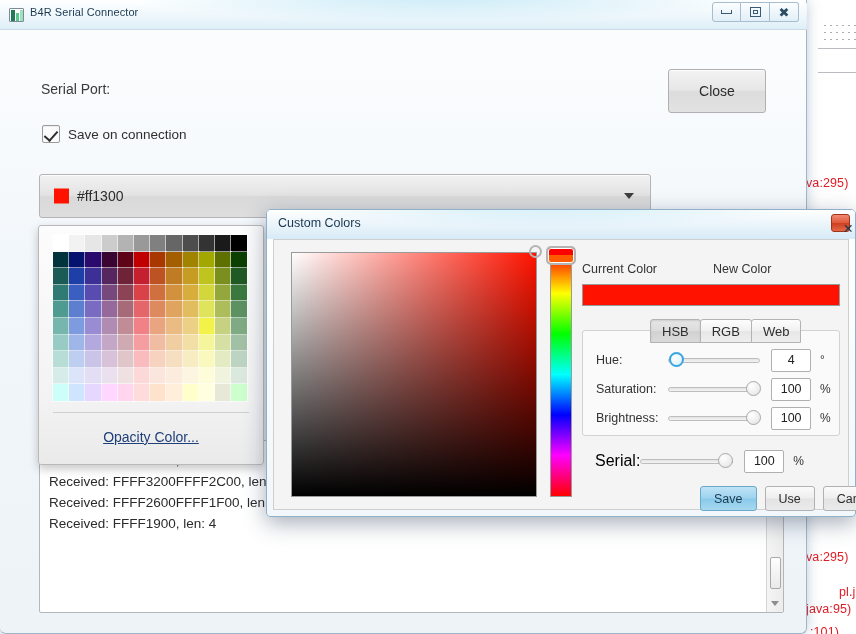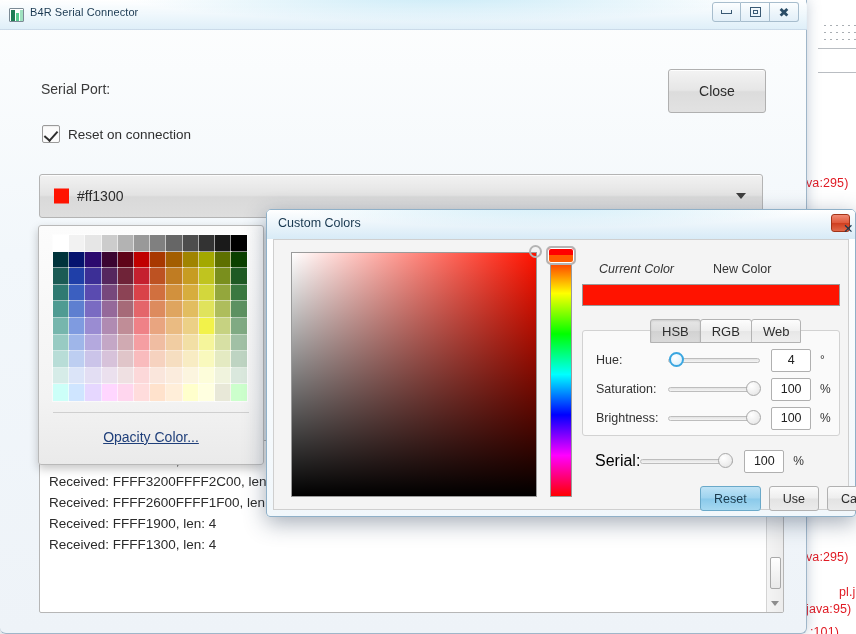--- a/index.html
+++ b/index.html
@@ -112,21 +112,21 @@
     position: absolute; left: 14px; top: 50%; transform: translateY(-50%);
     font-size: 14px; color: #2c2c2c; white-space: nowrap;
   }
   .combo .arrow {
     position: absolute; right: 16px; top: 50%; transform: translateY(-50%);
     width: 0; height: 0;
     border-left: 5px solid transparent; border-right: 5px solid transparent;
     border-top: 6px solid #3e3e3e;
   }
   #combo-serial { left: 139px; top: 69px; width: 512px; height: 44px; }
-  #combo-color  { left: 39px;  top: 174px; width: 724px; height: 44px; }
+  #combo-color  { left: 39px;  top: 174px; width: 612px; height: 44px; }
   #combo-color .swatch {
     position: absolute; left: 14px; top: 50%; transform: translateY(-50%);
     width: 15px; height: 15px; background: #ff1300;
   }
   #combo-color .val { left: 37px; }
 
   .btn-close-main {
     position: absolute; left: 668px; top: 69px; width: 98px; height: 44px;
     background: linear-gradient(180deg,#f3f3f3 0%,#e6e6e6 48%,#dcdcdc 52%,#e2e2e2 100%);
     border: 1px solid #b0b0b0; border-radius: 3px;
@@ -253,21 +253,21 @@
     border: 2px solid #b4b4b4; border-radius: 5px;
     background: linear-gradient(to bottom, #ff0000 0 48%, #ff5a00 48% 100%);
     box-shadow: inset 0 0 0 1px #fff;
   }
 
   
   .rc { position: absolute; left: 308px; top: 0; right: 0; bottom: 0; }
   .cc-label, .nc-label {
     position: absolute; top: 22px; font-size: 12.5px; color: #333;
   }
-  .cc-label { left: 17px; font-style: italic; }
+  .cc-label { left: 0px; }
   .nc-label { left: 131px; }
   .swatch-bar {
     position: absolute; left: 0px; top: 44px; width: 258px; height: 22px;
     border: 1px solid #9a9a9a; display: flex;
   }
   .swatch-bar .half { flex: 1 1 50%; }
 
   .mode-box {
     position: absolute; left: 0px; top: 90px; width: 258px; height: 106px;
     background: #fafafa; border: 1px solid #d2d2d2; border-radius: 3px;
@@ -372,21 +372,21 @@
       </div>
     </div>
 
     <div class="lbl-serial">Serial Port:</div>
 
 
     <div class="btn-close-main">Close</div>
 
     <div class="chk-row">
       <span class="chk-box"></span>
-      <span class="chk-label">Reset on connection</span>
+      <span class="chk-label">Save on connection</span>
     </div>
 
     <div class="combo" id="combo-color">
       <span class="swatch" style="background: rgb(255, 19, 0);"></span>
       <span class="val">#ff1300</span>
       <span class="arrow"></span>
     </div>
 
     <div class="palette-popup">
       <div class="palette-grid" id="palette-grid">
@@ -515,21 +515,20 @@
       <div class="custom-color-link">Opacity Color...</div>
     </div>
 
     <div class="log-pane">
       <div class="log-list" id="log-list">
           <div class="log-line">Received: FFFF3F00, len: 4</div>
           <div class="log-line">Received: FFFF3800, len: 4</div>
           <div class="log-line">Received: FFFF3200FFFF2C00, len: 8</div>
           <div class="log-line">Received: FFFF2600FFFF1F00, len: 8</div>
           <div class="log-line">Received: FFFF1900, len: 4</div>
-          <div class="log-line">Received: FFFF1300, len: 4</div>
         </div>
       <div class="log-sb">
         <div class="thumb"></div>
         <div class="dn"></div>
       </div>
     </div>
   </div>
 
   <div class="dlg">
     <div class="dlg-title">
@@ -595,20 +594,20 @@
           <span class="fl">Serial:</span>
           <span class="slider">
             <span class="track"></span>
             <span class="thumb" id="op-thumb" style="left: 78px;"></span>
           </span>
           <span class="numbox">100</span>
           <span class="unit">%</span>
         </div>
 
         <div class="dlg-buttons" id="dlg-buttons">
-            <div class="dbtn primary">Reset</div>
+            <div class="dbtn primary">Save</div>
             <div class="dbtn">Use</div>
             <div class="dbtn">Cancel</div>
           </div>
       </div>
     </div>
   </div>
 </div>
 
 </body></html>

